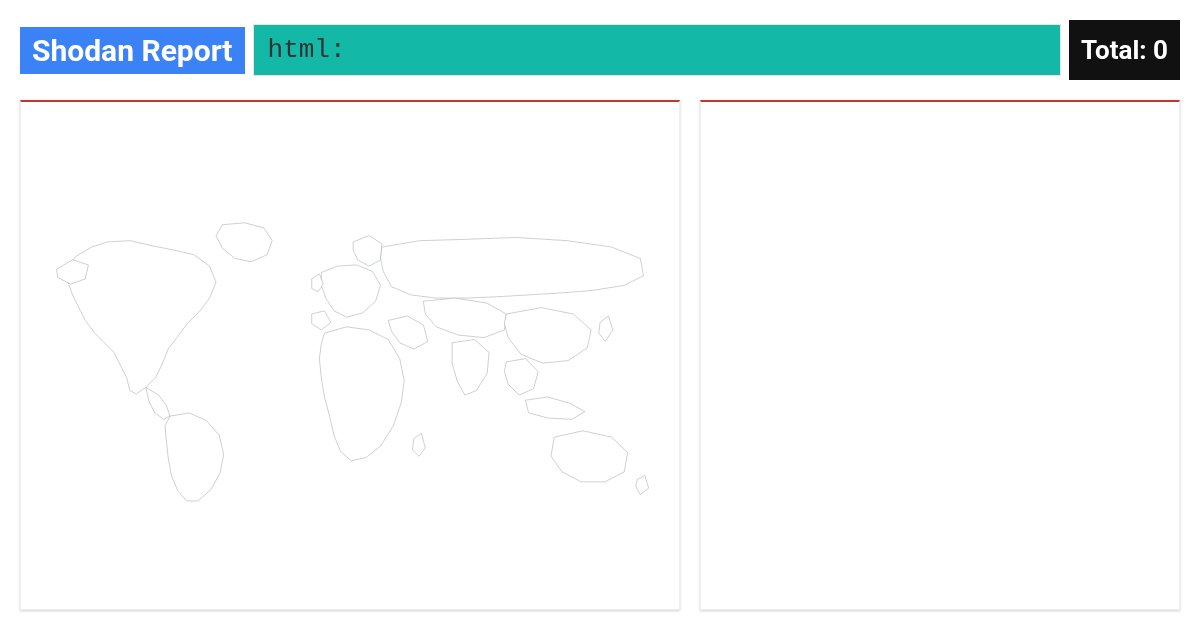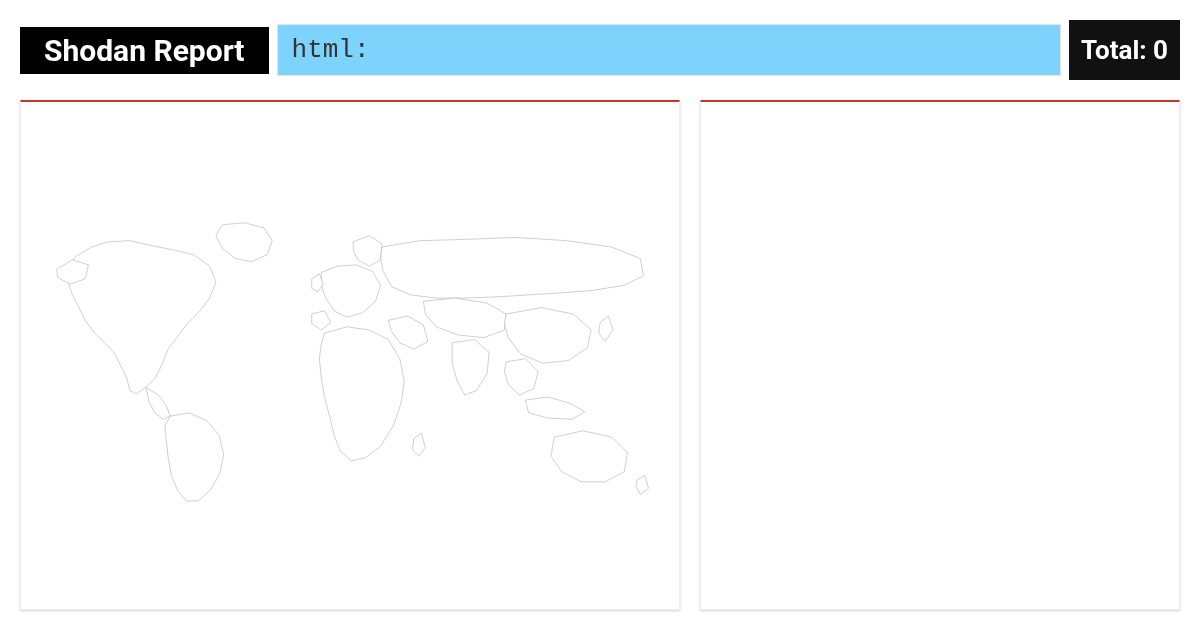--- a/index.html
+++ b/index.html
@@ -10,30 +10,30 @@
       height: 630px;
       overflow: hidden;
     }
     .header {
       display: flex;
       align-items: center;
       padding: 20px;
       gap: 8px;
     }
     .brand {
-      background: #000000;
+      background: #3b82f6;
       color: #ffffff;
       font-weight: 700;
       font-size: 30px;
-      padding: 6px 24px;
+      padding: 6px 12px;
       white-space: nowrap;
     }
     .search-input {
       flex: 1;
-      background: #7dd3fc;
+      background: #14b8a6;
       border: 1px solid #e5e5e5;
       font-family: "Courier New", Courier, monospace;
       font-size: 26px;
       padding: 10px 14px;
       color: #333;
       outline: none;
     }
     .total-badge {
       background: #111111;
       color: #ffffff;

